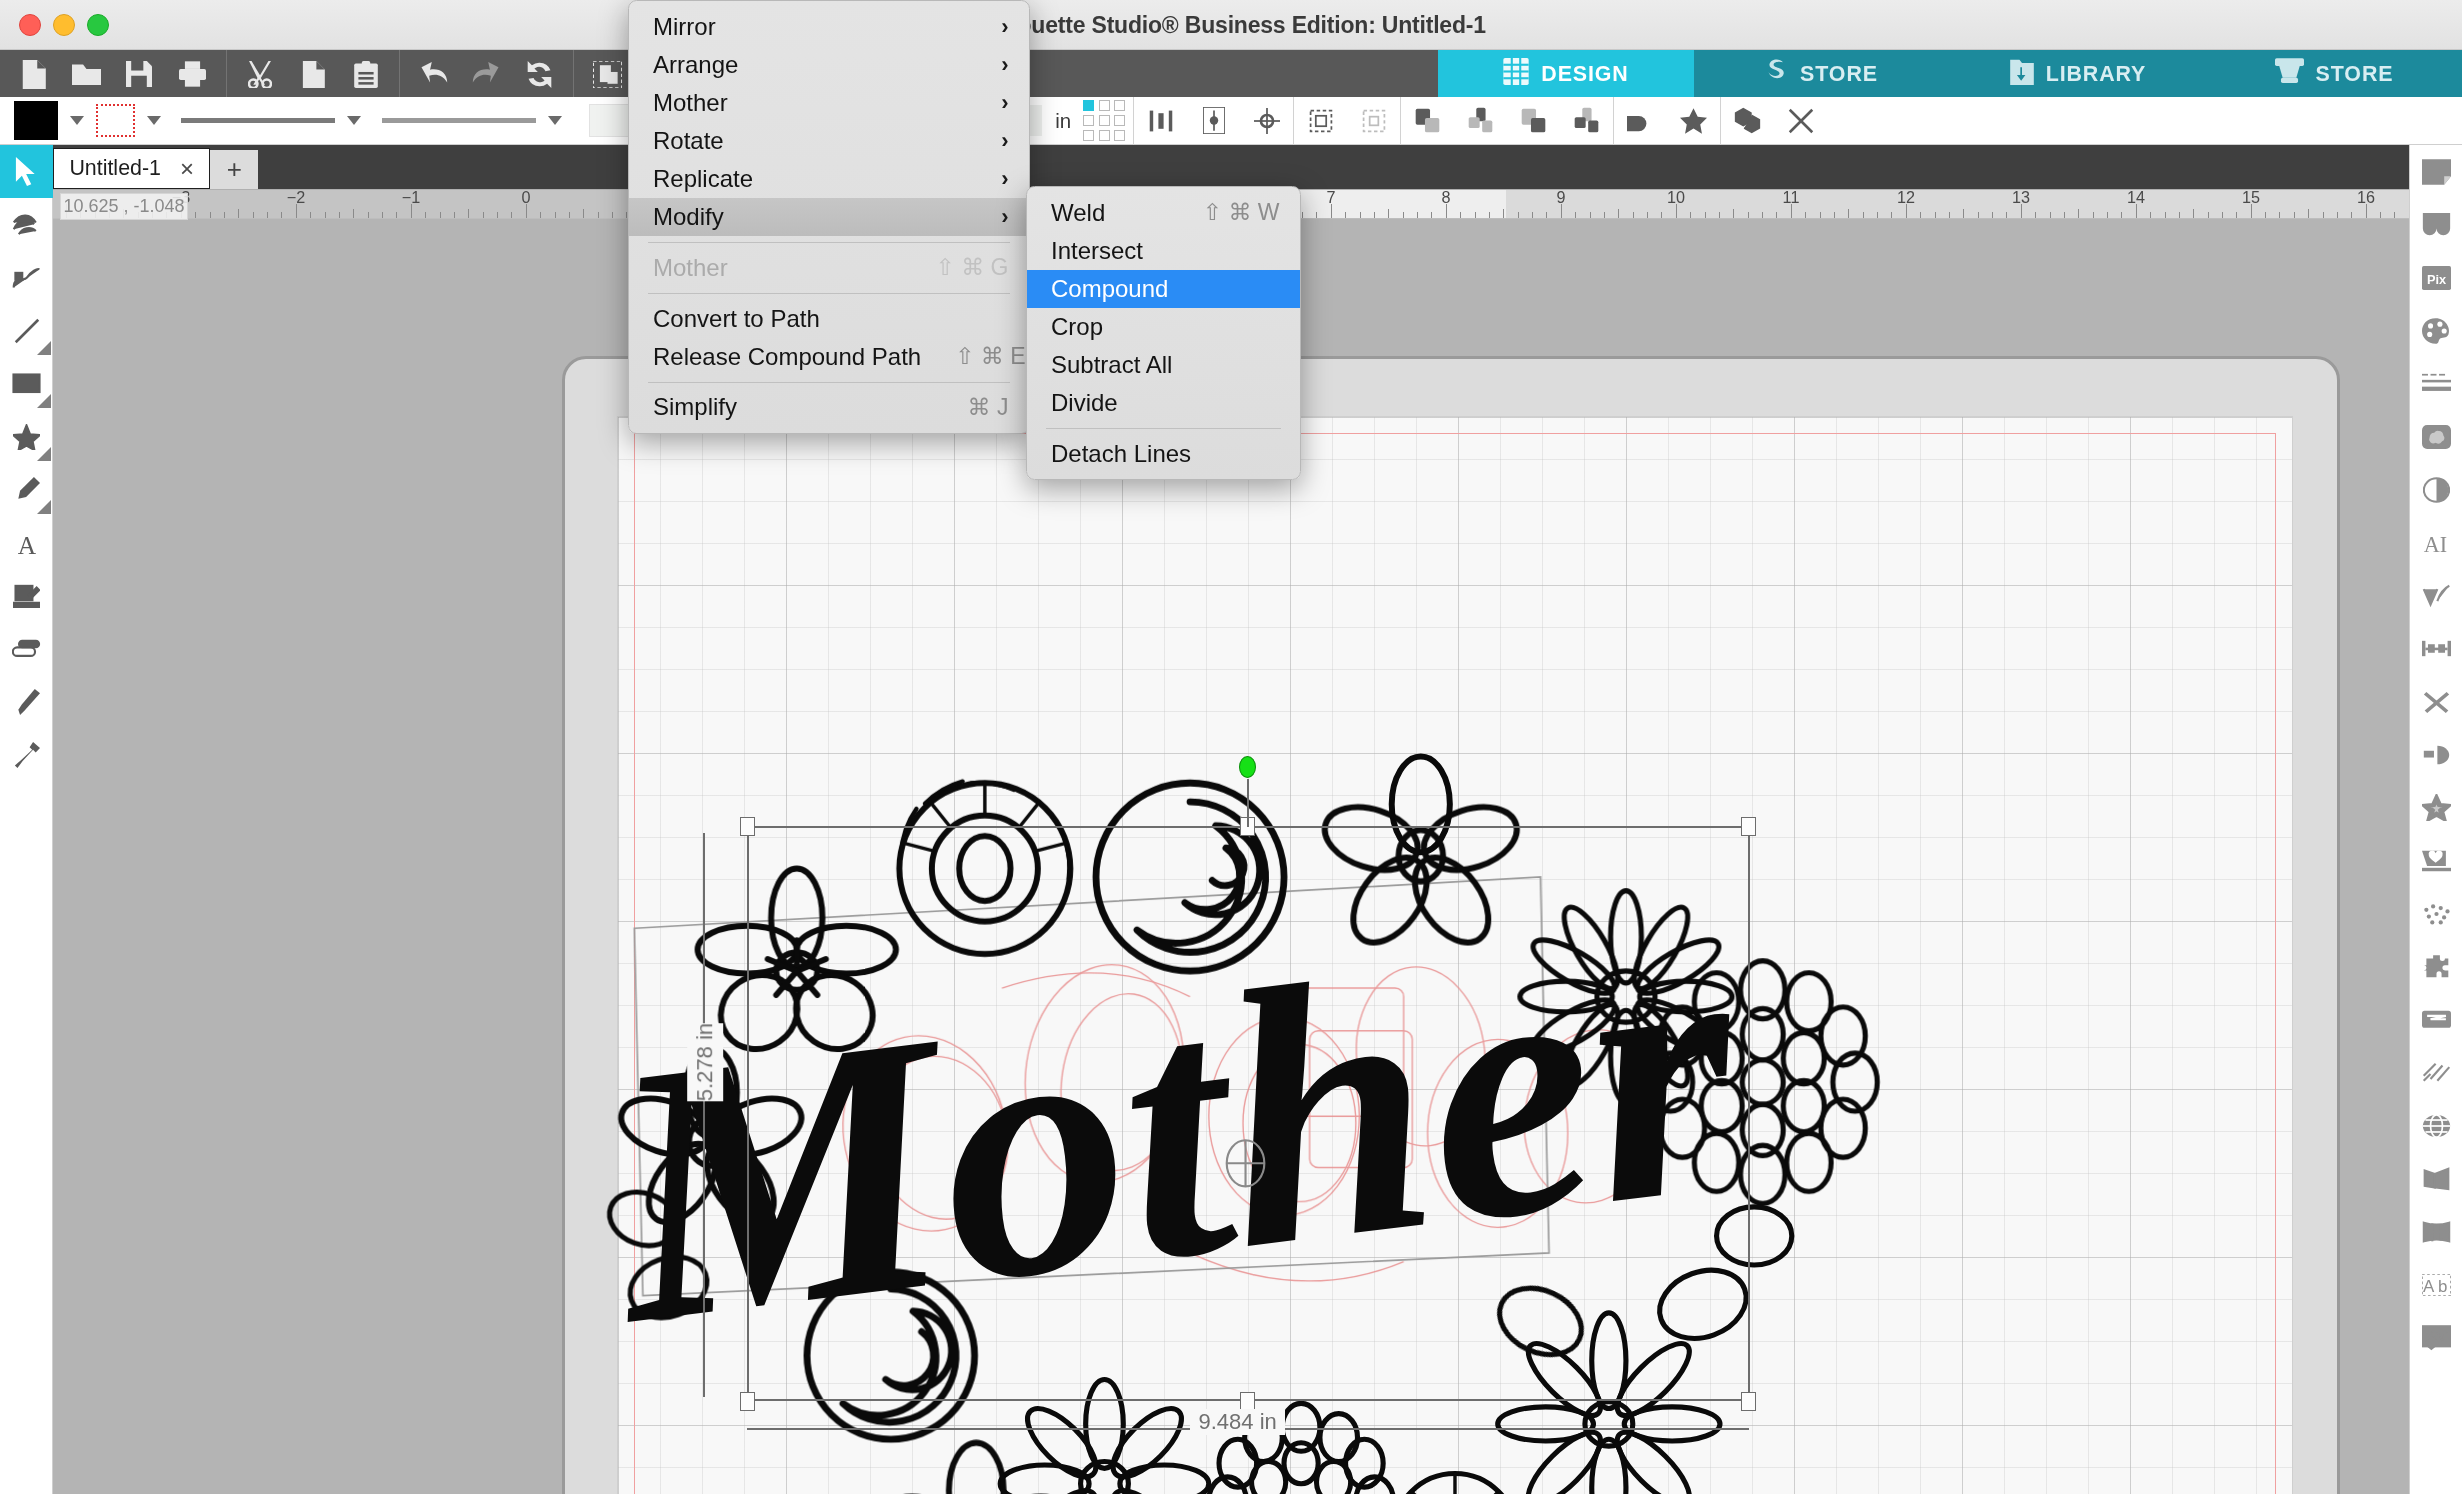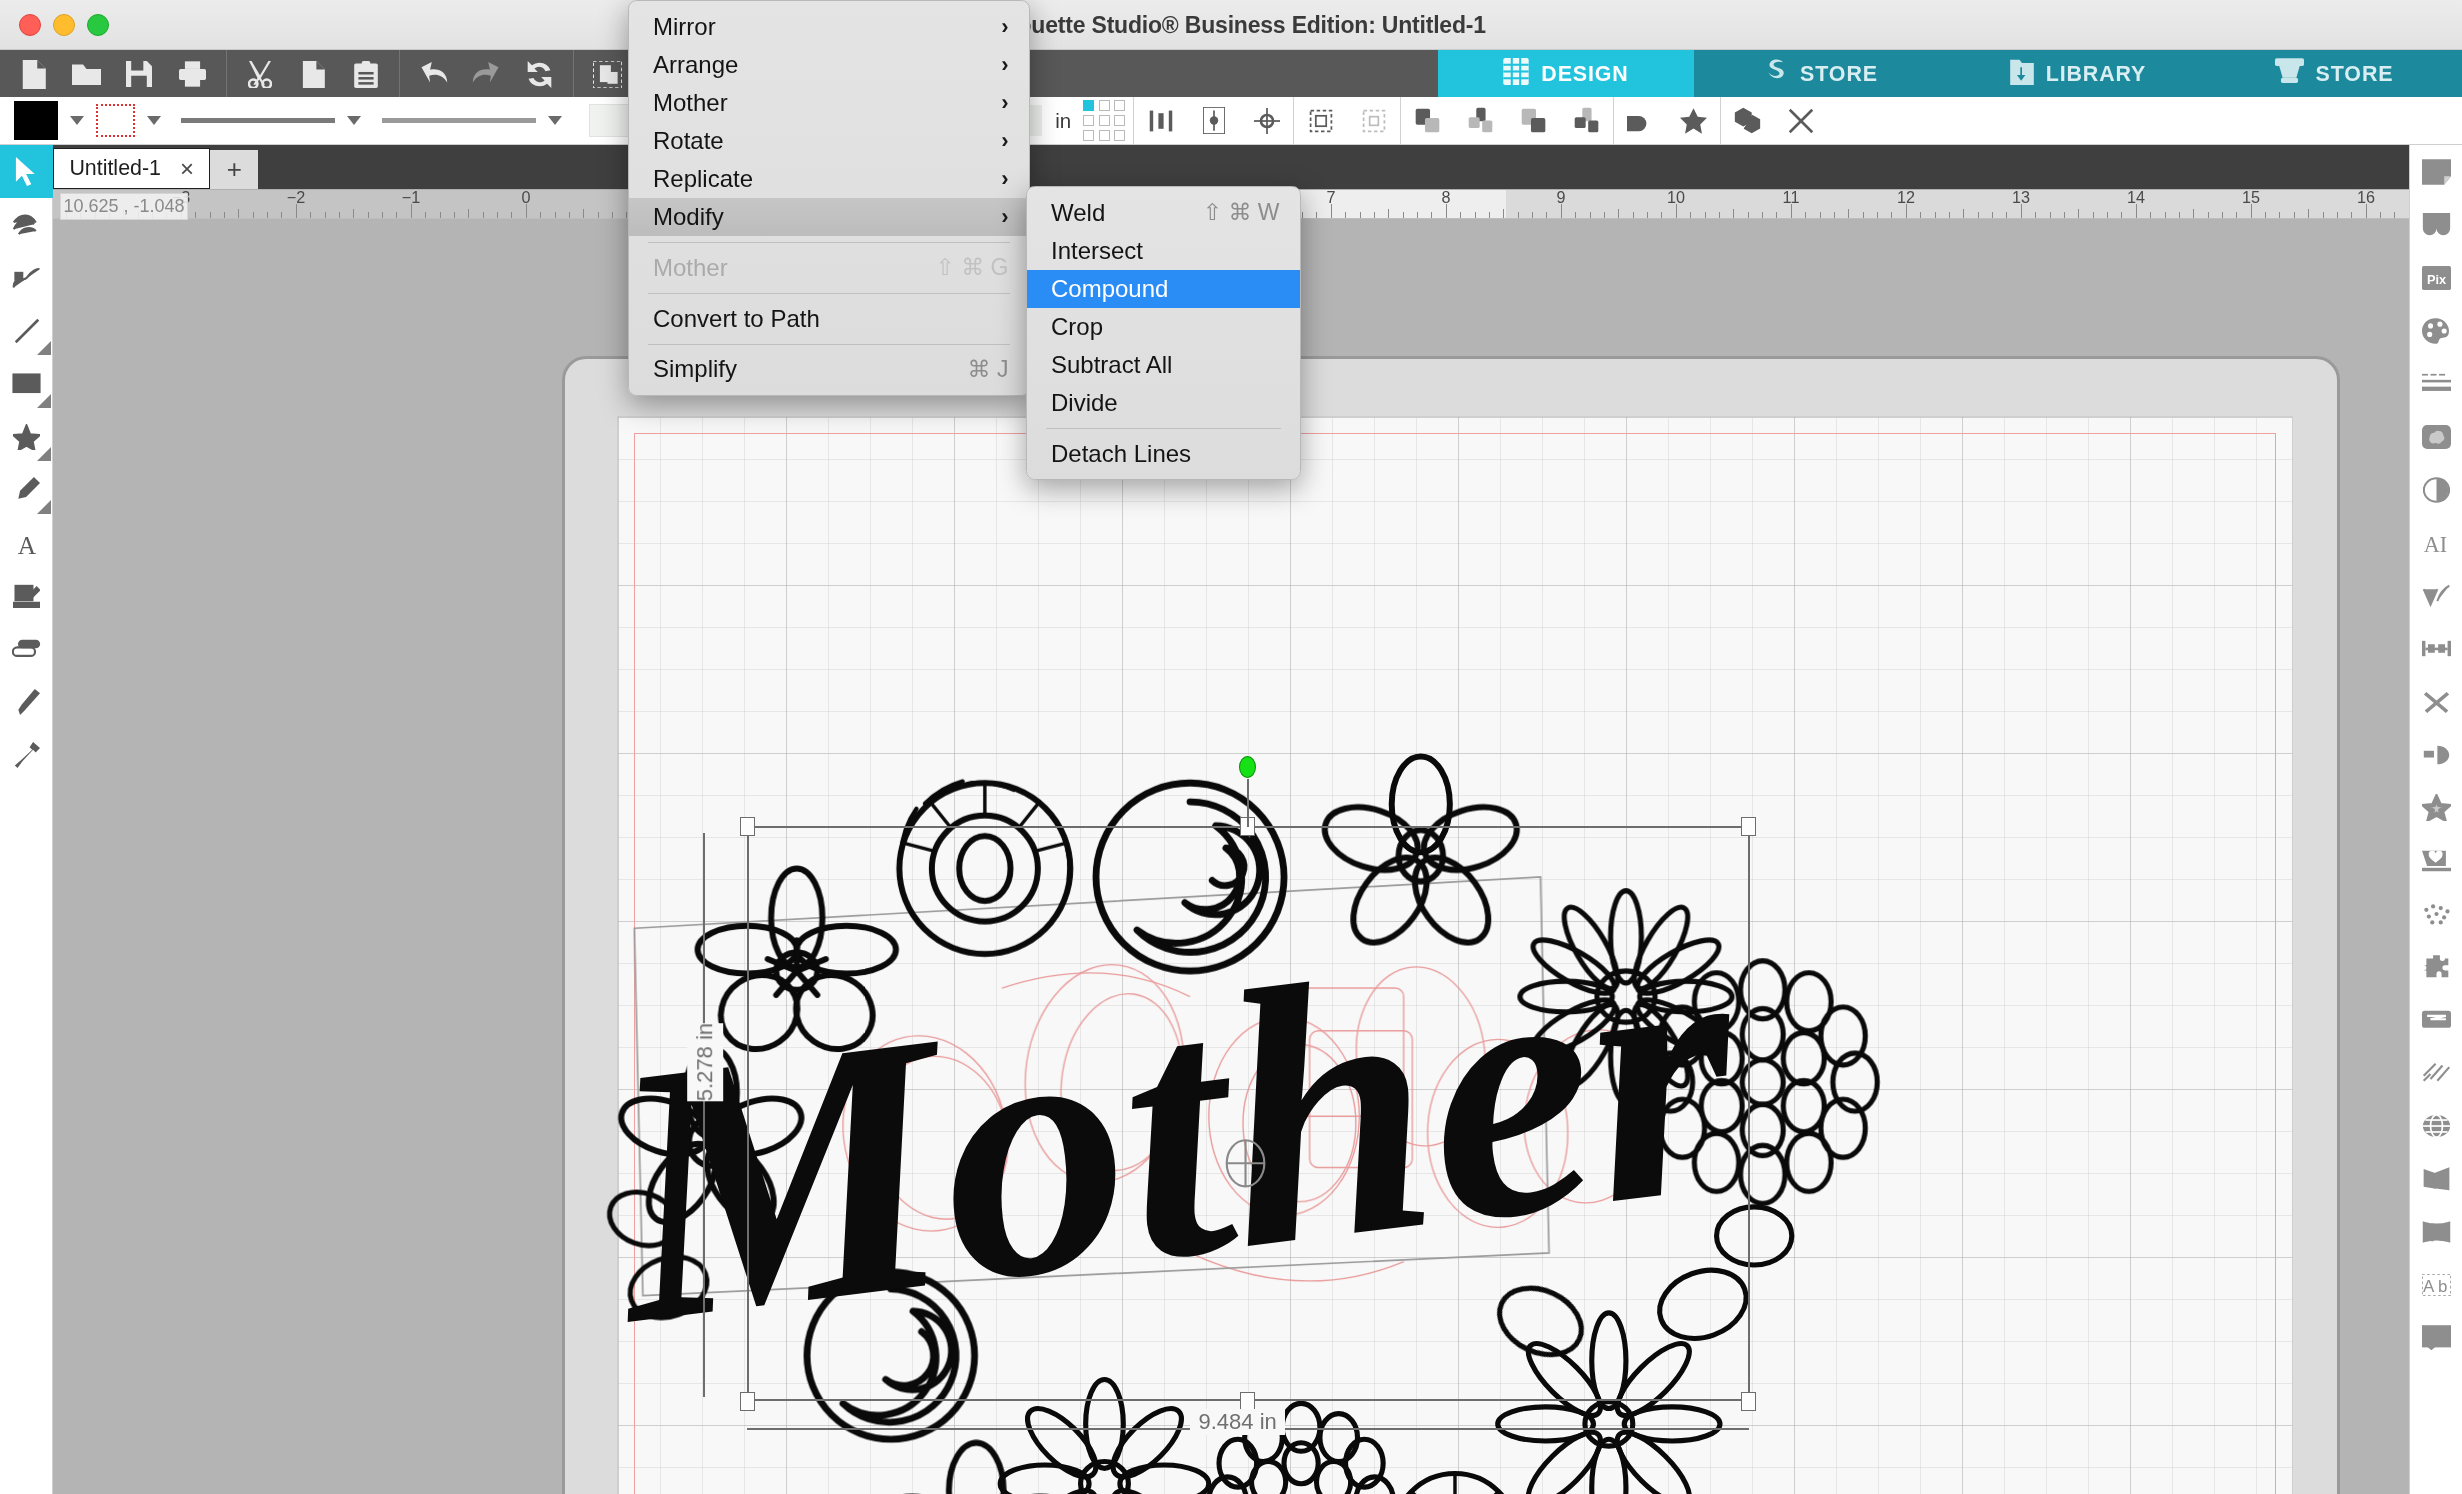--- a/index.html
+++ b/index.html
@@ -1303,20 +1303,24 @@
     <div class="msep"></div>
     <div class="mi dis">
       <span>Mother</span>
       <span class="sc">⇧ ⌘ G</span>
     </div>
     <div class="msep"></div>
     <div class="mi">
       <span>Convert to Path</span>
       <span class="sc"></span>
     </div>
+    <div class="mi">
+      <span>Release Compound Path</span>
+      <span class="sc">⇧ ⌘ E</span>
+    </div>
     <div class="msep"></div>
     <div class="mi">
       <span>Simplify</span>
       <span class="sc">⌘ J</span>
     </div>
   </div>
 <div class="ctxmenu" id="menu-sub">
     <div class="mi">
       <span>Weld</span>
       <span class="sc">⇧ ⌘ W</span>

